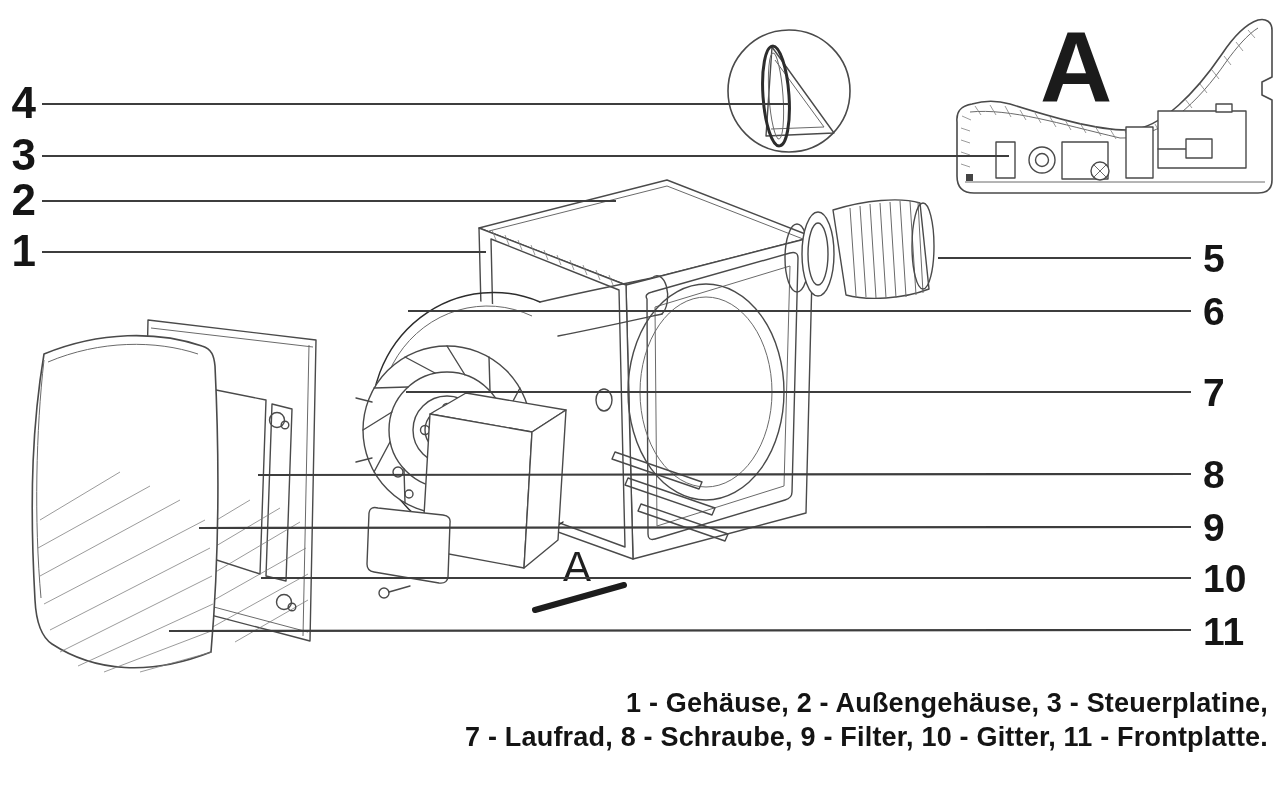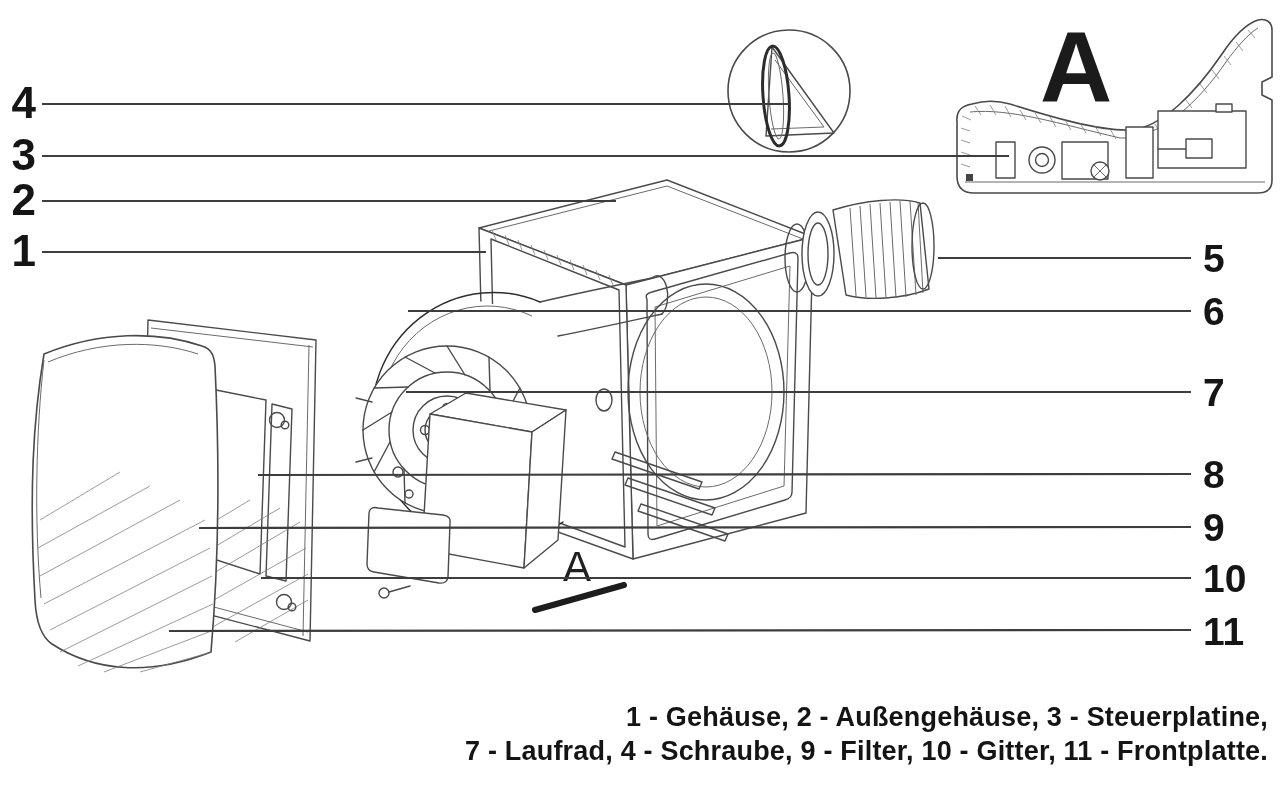--- a/index.html
+++ b/index.html
@@ -4,21 +4,21 @@
 <style>
   html,body{margin:0;padding:0;background:#ffffff;width:1280px;height:802px;overflow:hidden;}
   body{font-family:"Liberation Sans", sans-serif;color:#161616;position:relative;}
   .fig-wrap{position:absolute;left:0;top:0;width:1280px;height:802px;}
   svg{display:block;}
   .num{font-family:"Liberation Sans",sans-serif;font-weight:bold;fill:#151515;}
   .num-left{font-size:44px;}
   .num-right{font-size:39px;}
   .big-a{font-family:"Liberation Sans",sans-serif;font-weight:bold;font-size:100px;fill:#1b1b1b;}
   .small-a{font-family:"Liberation Sans",sans-serif;font-weight:400;font-size:42px;fill:#1f1f1f;}
-  .caption{position:absolute;right:12px;top:700px;text-align:right;font-weight:bold;
+  .caption{position:absolute;right:12px;top:686px;text-align:right;font-weight:bold;
            font-size:27px;line-height:34px;color:#141414;letter-spacing:0.2px;white-space:nowrap;}
   .ln{stroke:#3d3d3d;stroke-width:2.2;fill:none;}
   .s{stroke:#4a4a4a;stroke-width:1.4;fill:none;stroke-linejoin:round;stroke-linecap:round;}
   .sw{stroke:#4a4a4a;stroke-width:1.4;fill:#ffffff;stroke-linejoin:round;}
   .thin{stroke:#6a6a6a;stroke-width:1;fill:none;}
   .hatch{stroke:#7a7a7a;stroke-width:1;fill:none;opacity:.75;}
   .dark{stroke:#2c2c2c;}
 </style>
 </head>
 <body>
@@ -195,15 +195,15 @@
     <text class="num num-right" x="1203" y="406">7</text>
     <text class="num num-right" x="1203" y="488">8</text>
     <text class="num num-right" x="1203" y="541">9</text>
     <text class="num num-right" x="1203" y="592">10</text>
     <text class="num num-right" x="1203" y="645">11</text>
   </g>
 </svg>
 
 <div class="caption">
   <div>1 - Gehäuse, 2 - Außengehäuse, 3 - Steuerplatine,</div>
-  <div>7 - Laufrad, 4 - Schraube, 9 - Filter, 10 - Gitter, 11 - Frontplatte.</div>
+  <div>7 - Laufrad, 8 - Schraube, 9 - Filter, 10 - Gitter, 11 - Frontplatte.</div>
 </div>
 </div>
 
 </body></html>

